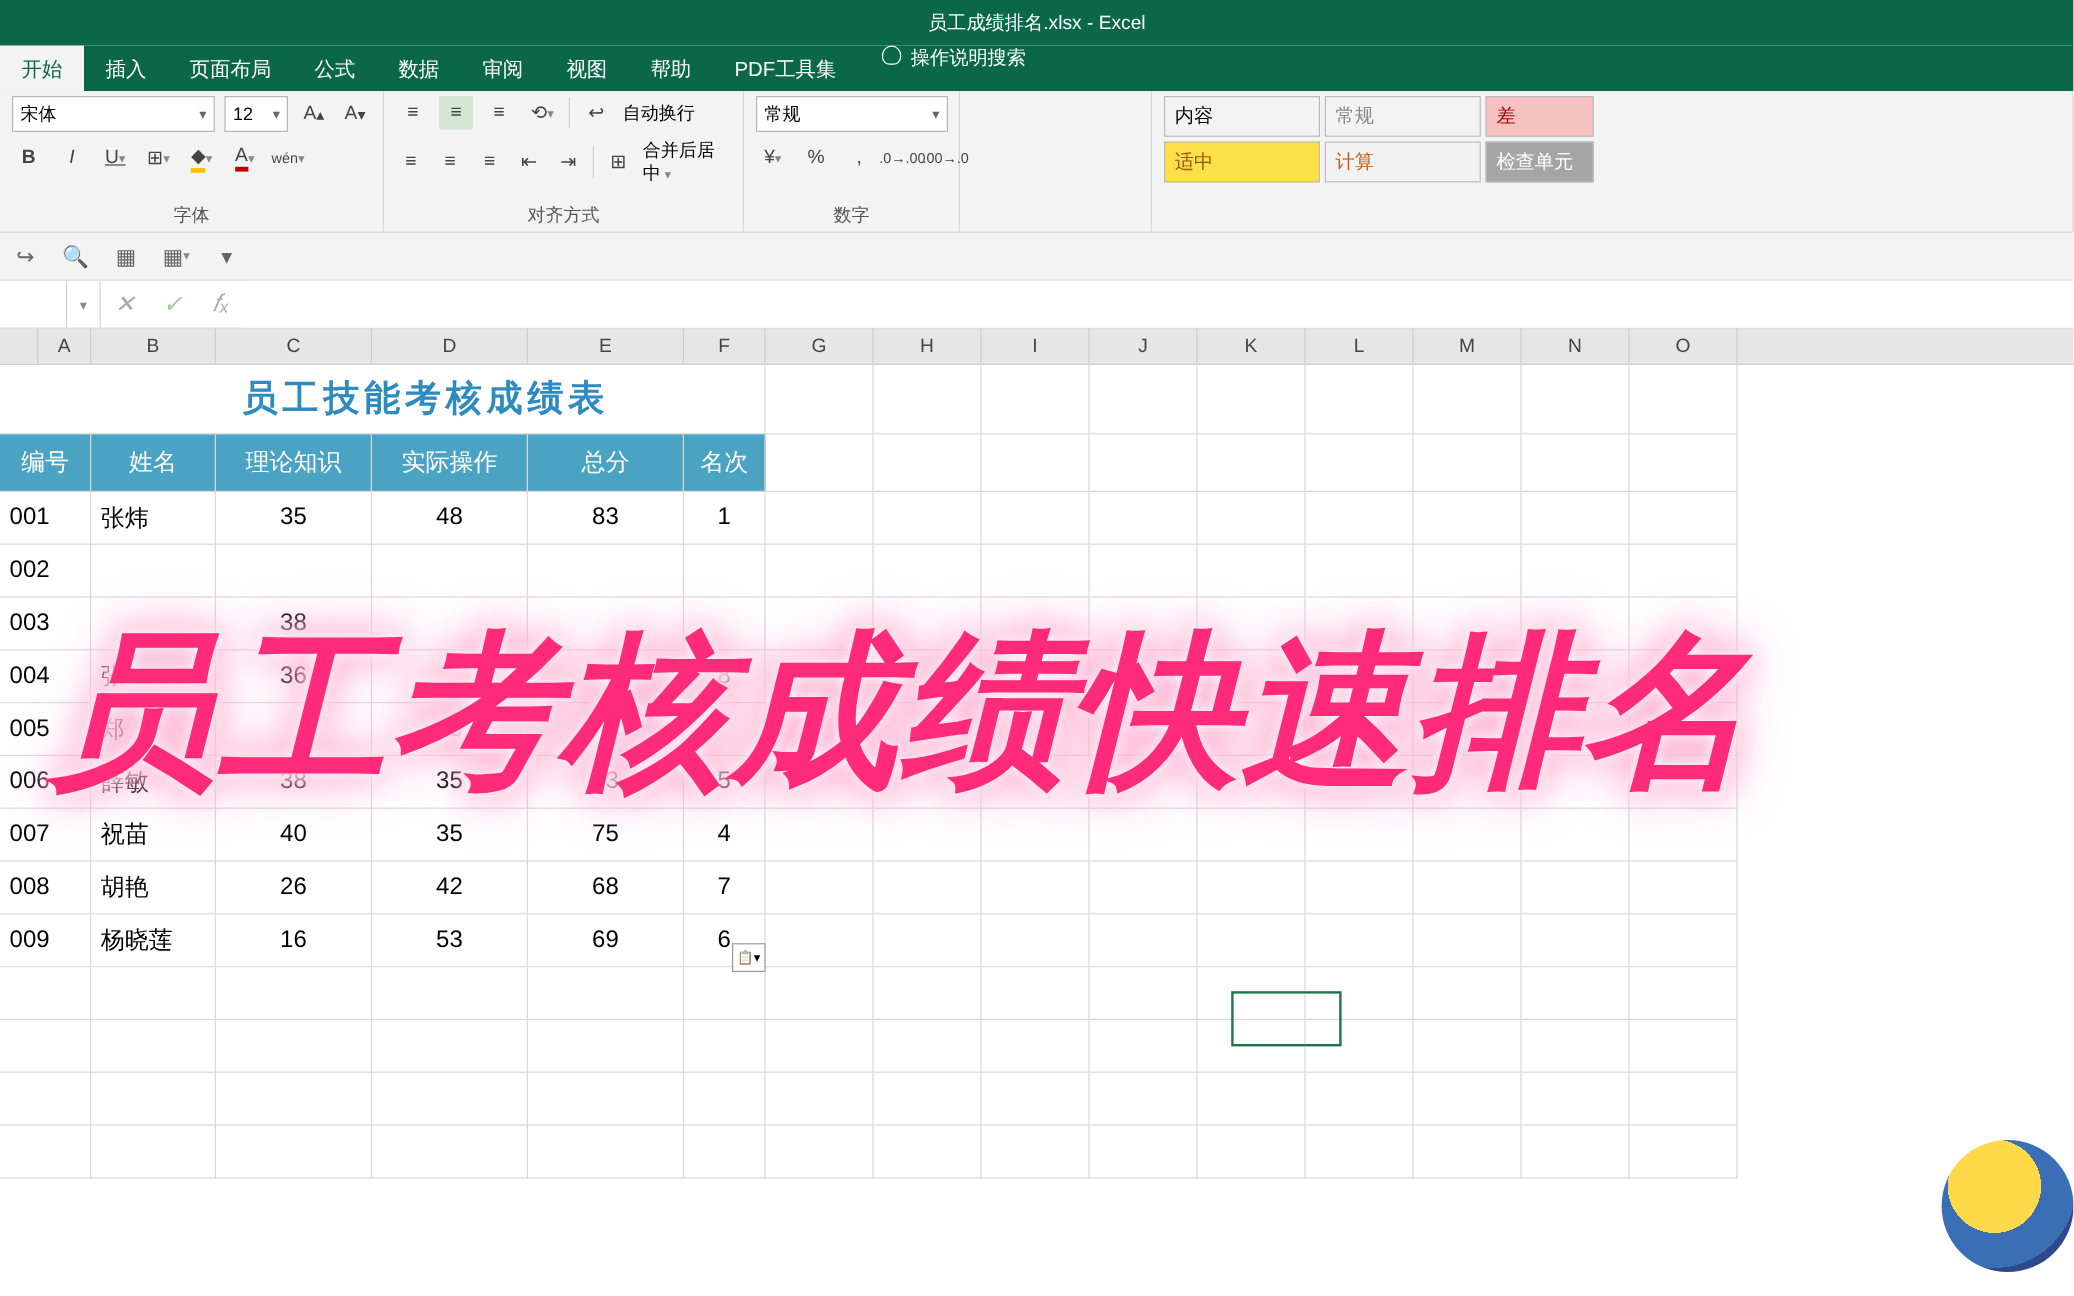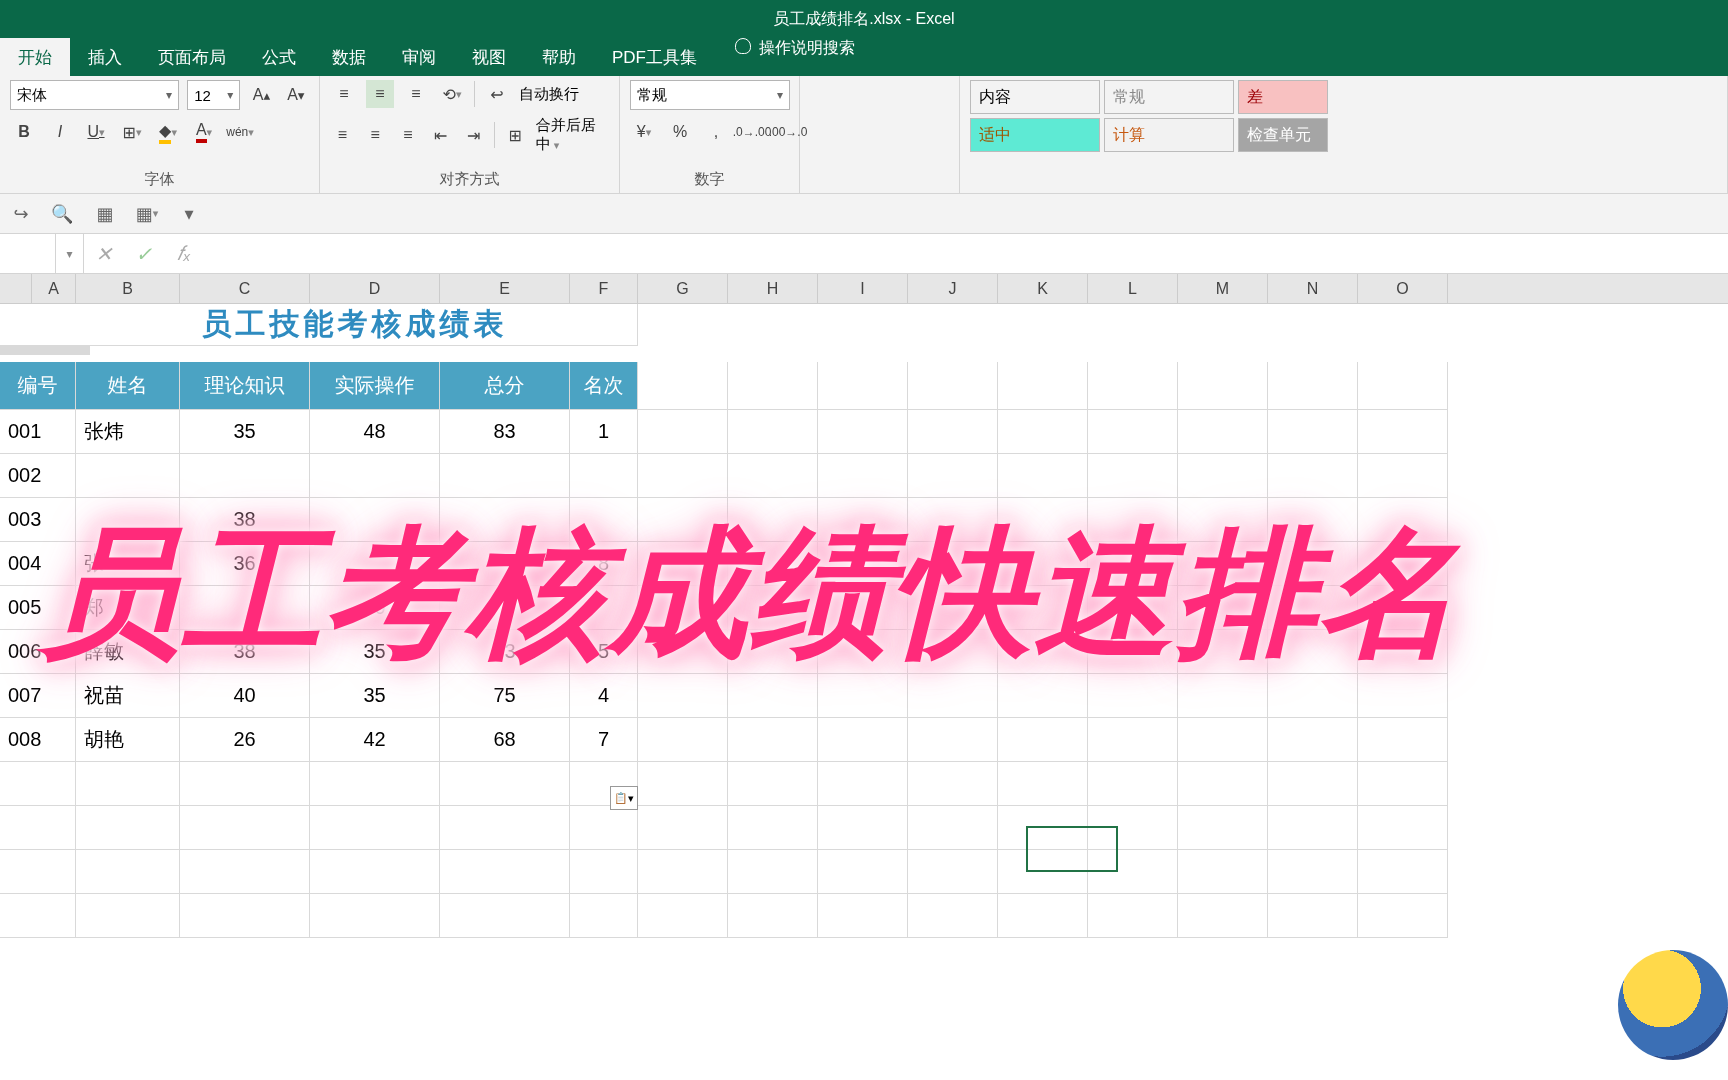--- a/index.html
+++ b/index.html
@@ -181,21 +181,21 @@
   <div class="ribbon-group" style="width:160px">
     <div class="ribbon-group-label">&nbsp;</div>
   </div>
 
   <div class="ribbon-group" style="flex:1">
     <div class="ribbon-group-body">
       <div class="style-gallery">
         <div class="style-cell">内容</div>
         <div class="style-cell" style="color:#888">常规</div>
         <div class="style-cell" style="background:#f8c1c1;color:#9c0006">差</div>
-        <div class="style-cell" style="background:#5eead4;color:#9c5700">适中</div>
+        <div class="style-cell" style="background:#fde047;color:#9c5700">适中</div>
         <div class="style-cell" style="background:#f2f2f2;color:#c65911">计算</div>
         <div class="style-cell" style="background:#a5a5a5;color:#fff">检查单元</div>
       </div>
     </div>
   </div>
 </div>
 
 <div class="qat">
   <div class="qat-btn">↪</div>
   <div class="qat-btn">🔍</div>
@@ -230,21 +230,21 @@
         <div class="col-h" style="width: 90px;">K</div>
         <div class="col-h" style="width: 90px;">L</div>
         <div class="col-h" style="width: 90px;">M</div>
         <div class="col-h" style="width: 90px;">N</div>
         <div class="col-h" style="width: 90px;">O</div>
       </div>
   </div>
 
   <div class="sheet" id="sheet">
       <div class="cells">
-        <div class="row" style="height: 58px; flex-direction: column;">
+        <div class="row" style="height: 58px;">
           <div class="cell table-title" style="width: 638px; justify-content: center; padding-left: 80px; border-right: 1px solid rgb(217, 217, 217);">员工技能考核成绩表</div>
           <div class="cell " style="width: 90px;"></div>
           <div class="cell " style="width: 90px;"></div>
           <div class="cell " style="width: 90px;"></div>
           <div class="cell " style="width: 90px;"></div>
           <div class="cell " style="width: 90px;"></div>
           <div class="cell " style="width: 90px;"></div>
           <div class="cell " style="width: 90px;"></div>
           <div class="cell " style="width: 90px;"></div>
           <div class="cell " style="width: 90px;"></div>
@@ -396,20 +396,37 @@
           <div class="cell " style="width: 90px;"></div>
           <div class="cell " style="width: 90px;"></div>
           <div class="cell " style="width: 90px;"></div>
           <div class="cell " style="width: 90px;"></div>
           <div class="cell " style="width: 90px;"></div>
           <div class="cell " style="width: 90px;"></div>
           <div class="cell " style="width: 90px;"></div>
           <div class="cell " style="width: 90px;"></div>
         </div>
         <div class="row" style="height: 44px;">
+          <div class="cell " style="width: 76px;">009</div>
+          <div class="cell " style="width: 104px;">杨晓莲</div>
+          <div class="cell data-c" style="width: 130px;">16</div>
+          <div class="cell data-c" style="width: 130px;">53</div>
+          <div class="cell data-c" style="width: 130px;">69</div>
+          <div class="cell data-c" style="width: 68px;">6</div>
+          <div class="cell " style="width: 90px;"></div>
+          <div class="cell " style="width: 90px;"></div>
+          <div class="cell " style="width: 90px;"></div>
+          <div class="cell " style="width: 90px;"></div>
+          <div class="cell " style="width: 90px;"></div>
+          <div class="cell " style="width: 90px;"></div>
+          <div class="cell " style="width: 90px;"></div>
+          <div class="cell " style="width: 90px;"></div>
+          <div class="cell " style="width: 90px;"></div>
+        </div>
+        <div class="row" style="height: 44px;">
           <div class="cell " style="width: 76px;"></div>
           <div class="cell " style="width: 104px;"></div>
           <div class="cell " style="width: 130px;"></div>
           <div class="cell " style="width: 130px;"></div>
           <div class="cell " style="width: 130px;"></div>
           <div class="cell " style="width: 68px;"></div>
           <div class="cell " style="width: 90px;"></div>
           <div class="cell " style="width: 90px;"></div>
           <div class="cell " style="width: 90px;"></div>
           <div class="cell " style="width: 90px;"></div>

